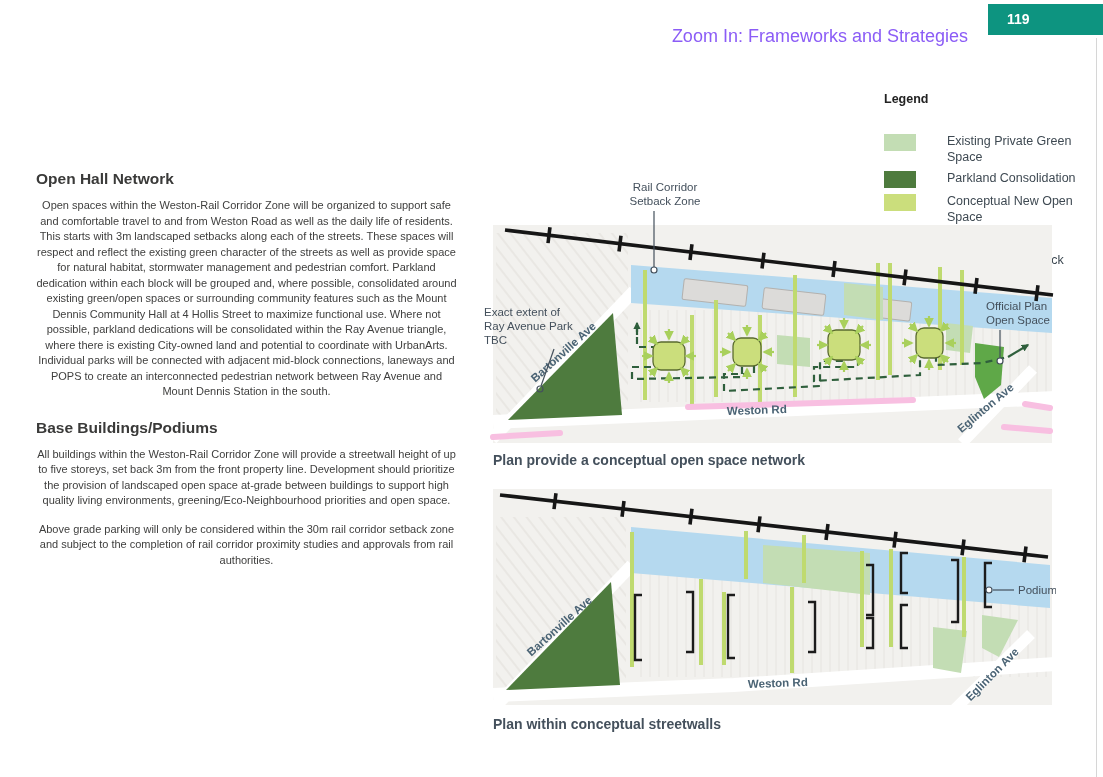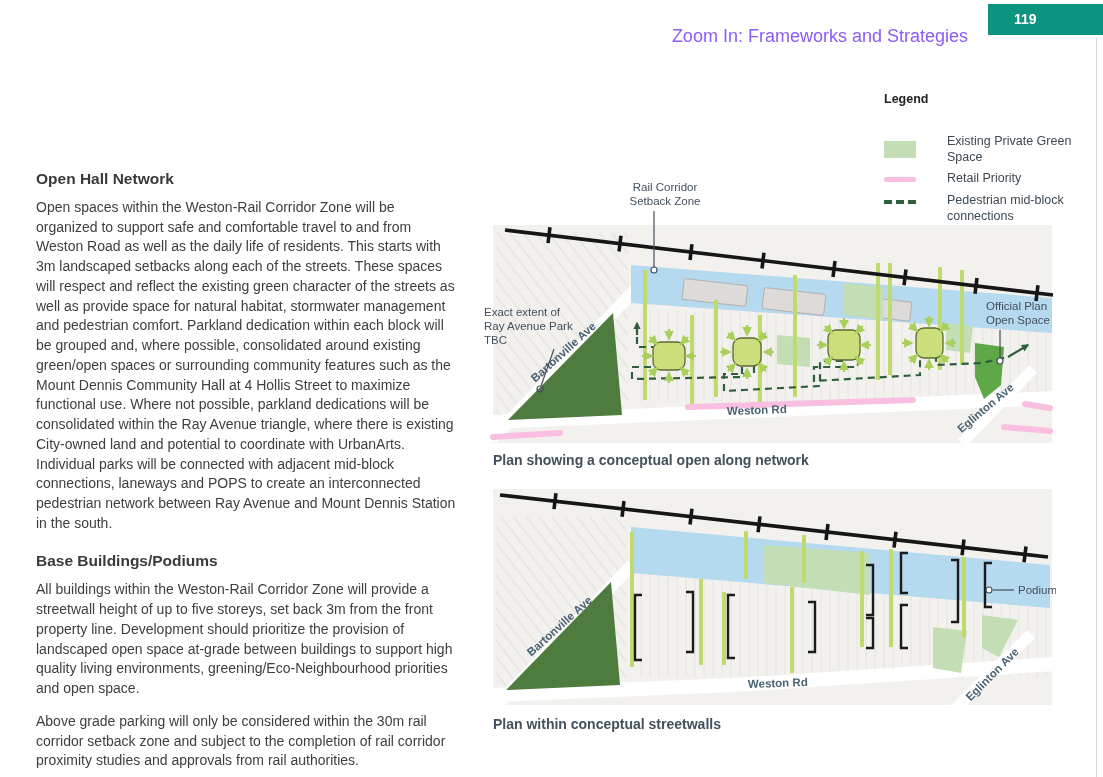--- a/index.html
+++ b/index.html
@@ -8,38 +8,38 @@
     background:#ffffff;font-family:"Liberation Sans",sans-serif;
     -webkit-font-smoothing:antialiased;
   }
   
   .header-title{
     position:absolute;top:26px;right:135px;font-size:18px;color:#8b5cf6;
   }
   .page-badge{
     position:absolute;left:988px;top:4px;width:115px;height:31px;
     background:#0d9480;color:#ffffff;font-weight:bold;font-size:14px;
-    line-height:31px;padding-left:26px;box-sizing:border-box;
+    line-height:31px;padding-left:19px;box-sizing:border-box;
   }
   .page-edge-line{
     position:absolute;left:1096px;top:38px;width:1px;height:739px;background:#d6d6d6;
   }
   
   .article{position:absolute;left:36px;top:170px;width:421px;color:#3e3e3d;}
   .article h2{
     font-size:15.5px;font-weight:bold;color:#3a3a39;margin:0 0 10px 0;
   }
   .article h2.second{margin-top:19px;}
   .article p{
-    font-size:14px;line-height:1.41;margin:0 0 13px 0;
+    font-size:11px;line-height:1.41;margin:0 0 13px 0;text-align:center;
   }
   
   .legend{position:absolute;left:884px;top:92px;width:202px;}
   .legend-title{font-size:12.5px;font-weight:bold;color:#222222;margin-bottom:28px;}
-  .legend-row{display:flex;align-items:center;margin-bottom:6px;}
+  .legend-row{display:flex;align-items:flex-start;margin-bottom:6px;}
   .legend-row.tall{align-items:flex-start;}
   .legend-swatch{width:32px;min-width:32px;height:17px;margin-right:31px;}
   .legend-swatch.s0{background:#c3ddb4;}
   .legend-swatch.s1{background:#4e7b3e;}
   .legend-swatch.s2{background:#cbde7c;}
   .legend-swatch.line{height:5px;border-radius:3px;margin-top:0;}
   .legend-swatch.s3{background:#f8bfe1;}
   .legend-swatch.s4{height:0;border-top:4px dashed #2f5f3c;background:none;border-radius:0;margin-top:7px;}
   .legend-swatch.s5{background:#c0da6e;}
   .legend-label{font-size:12.5px;color:#3e4952;line-height:1.25;}
@@ -68,20 +68,28 @@
   <h2 class="second">Base Buildings/Podiums</h2>
   <p>All buildings within the Weston-Rail Corridor Zone will provide a streetwall height of up to five storeys, set back 3m from the front property line. Development should prioritize the provision of landscaped open space at-grade between buildings to support high quality living environments, greening/Eco-Neighbourhood priorities and open space.</p>
   <p>Above grade parking will only be considered within the 30m rail corridor setback zone and subject to the completion of rail corridor proximity studies and approvals from rail authorities.</p>
 </div>
 
 <div class="legend">
   <div class="legend-title">Legend</div>
   <div class="legend-row">
     <div class="legend-swatch s0"></div>
     <div class="legend-label">Existing Private Green Space</div>
+  </div>
+  <div class="legend-row">
+    <div class="legend-swatch s1"></div>
+    <div class="legend-label">Parkland Consolidation</div>
+  </div>
+  <div class="legend-row">
+    <div class="legend-swatch s2"></div>
+    <div class="legend-label">Conceptual New Open Space</div>
   </div>
   <div class="legend-row">
     <div class="legend-swatch line s3"></div>
     <div class="legend-label">Retail Priority</div>
   </div>
   <div class="legend-row tall">
     <div class="legend-swatch s4"></div>
     <div class="legend-label" style="max-width:135px;">Pedestrian mid-block connections</div>
   </div>
   <div class="legend-row" style="margin-top:10px;">
@@ -212,21 +220,21 @@
   </g>
 
   <g>
     <text class="anno" x="502" y="135">Official Plan</text>
     <text class="anno" x="502" y="149">Open Space</text>
     <line x1="516" y1="155" x2="516" y2="183" stroke="#44505c" stroke-width="1.2"></line>
     <circle cx="516" cy="186" r="3" fill="#ffffff" stroke="#44505c" stroke-width="1.2"></circle>
   </g>
 </svg>
 </div>
-<div class="map-caption caption1">Plan showing a conceptual open along network</div>
+<div class="map-caption caption1">Plan provide a conceptual open space network</div>
 
 <div class="figure2">
 <svg viewBox="0 0 572 223" width="572" height="223">
 
   <rect x="9" y="2" width="559" height="216" fill="#f2f1ee"></rect>
   <rect x="12" y="30" width="130" height="176" fill="url(#parcelsD)"></rect>
   <rect x="150" y="85" width="418" height="105" fill="url(#parcelsV)"></rect>
   <g stroke="#ffffff" fill="none">
     <path d="M148,78 L8,223" stroke-width="12"></path>
     <path d="M9,208 L250,198 L572,177" stroke-width="14"></path>

